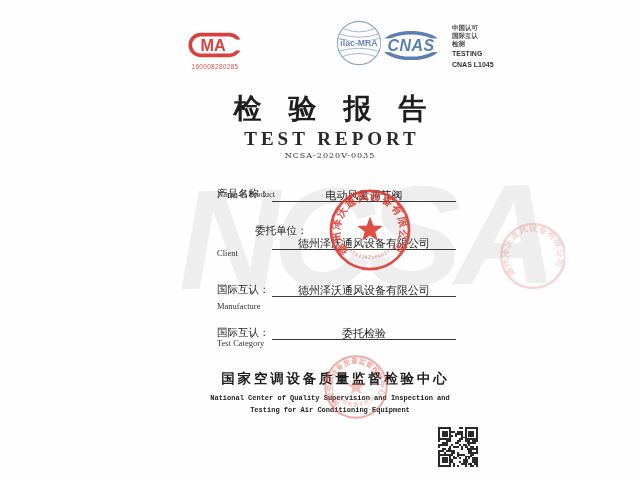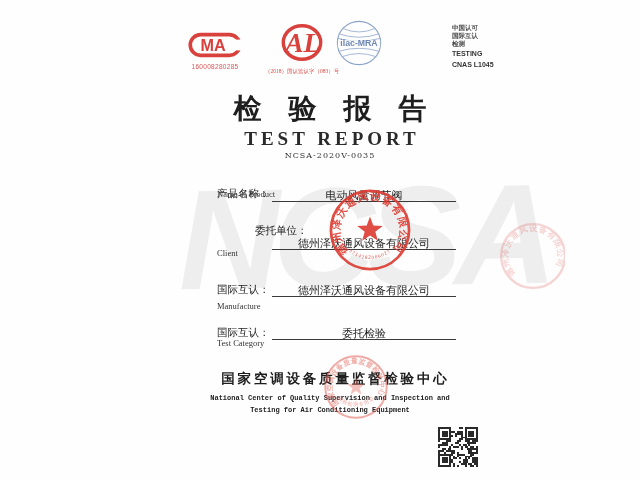--- a/index.html
+++ b/index.html
@@ -64,41 +64,41 @@
   <div class="logo-block" style="left:186px; top:32px; width:58px;">
     <svg width="54" height="26" viewBox="0 0 120 56">
       <rect x="5" y="5" width="110" height="46" rx="23" fill="none" stroke="#d9413c" stroke-width="8"></rect>
       <rect x="98" y="16" width="24" height="24" fill="#fefefe"></rect>
       <path d="M108 16 v-8 M108 40 v8" stroke="#d9413c" stroke-width="0"></path>
       <text x="56" y="41" font-size="36" font-weight="bold" fill="#d9413c" text-anchor="middle" font-family="Liberation Sans, sans-serif">MA</text>
     </svg>
     <div class="cma-num">160008280285</div>
   </div>
 
-  <div class="logo-block" style="left:262px; top:23px; width:80px;">
-    <svg width="42" height="39" viewBox="0 0 110 100">
-      <ellipse cx="55" cy="50" rx="49" ry="44" fill="none" stroke="#d9413c" stroke-width="9"></ellipse>
-      <text x="57" y="76" font-size="72" font-weight="bold" font-style="italic" fill="#d9413c" text-anchor="middle" font-family="Liberation Serif, serif">AL</text>
-    </svg>
-    <div class="al-caption">（2018）国认监认字（083）号</div>
-  </div>
 
   <div class="logo-block" style="left:327px; top:20px;margin-left:9px;">
     <svg width="46" height="46" viewBox="0 0 100 100">
       <circle cx="50" cy="50" r="47" fill="none" stroke="#8ba3c7" stroke-width="2.5"></circle>
       <path d="M6 30 Q50 45 94 30" fill="none" stroke="#9db2d2" stroke-width="2"></path>
       <path d="M4 40 Q50 52 96 40" fill="none" stroke="#9db2d2" stroke-width="2"></path>
       <path d="M6 68 Q50 55 94 68" fill="none" stroke="#9db2d2" stroke-width="2"></path>
       <path d="M12 80 Q50 66 88 80" fill="none" stroke="#9db2d2" stroke-width="2"></path>
       <path d="M14 18 Q50 34 86 18" fill="none" stroke="#9db2d2" stroke-width="2"></path>
       <rect x="4" y="44" width="92" height="16" fill="#fefefe" opacity="0.85"></rect>
       <text x="50" y="57" font-size="19" font-weight="bold" fill="#6d87b5" text-anchor="middle" font-family="Liberation Sans, sans-serif">ilac-MRA</text>
     </svg>
   </div>
 
+  <div class="logo-block" style="left:379px; top:30px;">
+    <svg width="64" height="31" viewBox="0 0 140 70">
+      <ellipse cx="70" cy="35" rx="64" ry="29" fill="none" stroke="#5b7fae" stroke-width="8"></ellipse>
+      <rect x="2" y="19" width="136" height="31" fill="#fefefe"></rect>
+      <text x="70" y="47" font-size="36" font-weight="bold" font-style="italic" fill="#5b7fae" text-anchor="middle" letter-spacing="1" font-family="Liberation Sans, sans-serif">CNAS</text>
+    </svg>
+  </div>
 
   <div class="accred">
     <div class="zh">中国认可</div>
     <div class="zh">国际互认</div>
     <div class="zh">检测</div>
     <div class="en">TESTING</div>
     <div class="en">CNAS L1045</div>
   </div>
 
   <div class="title-zh">检验报告</div>

